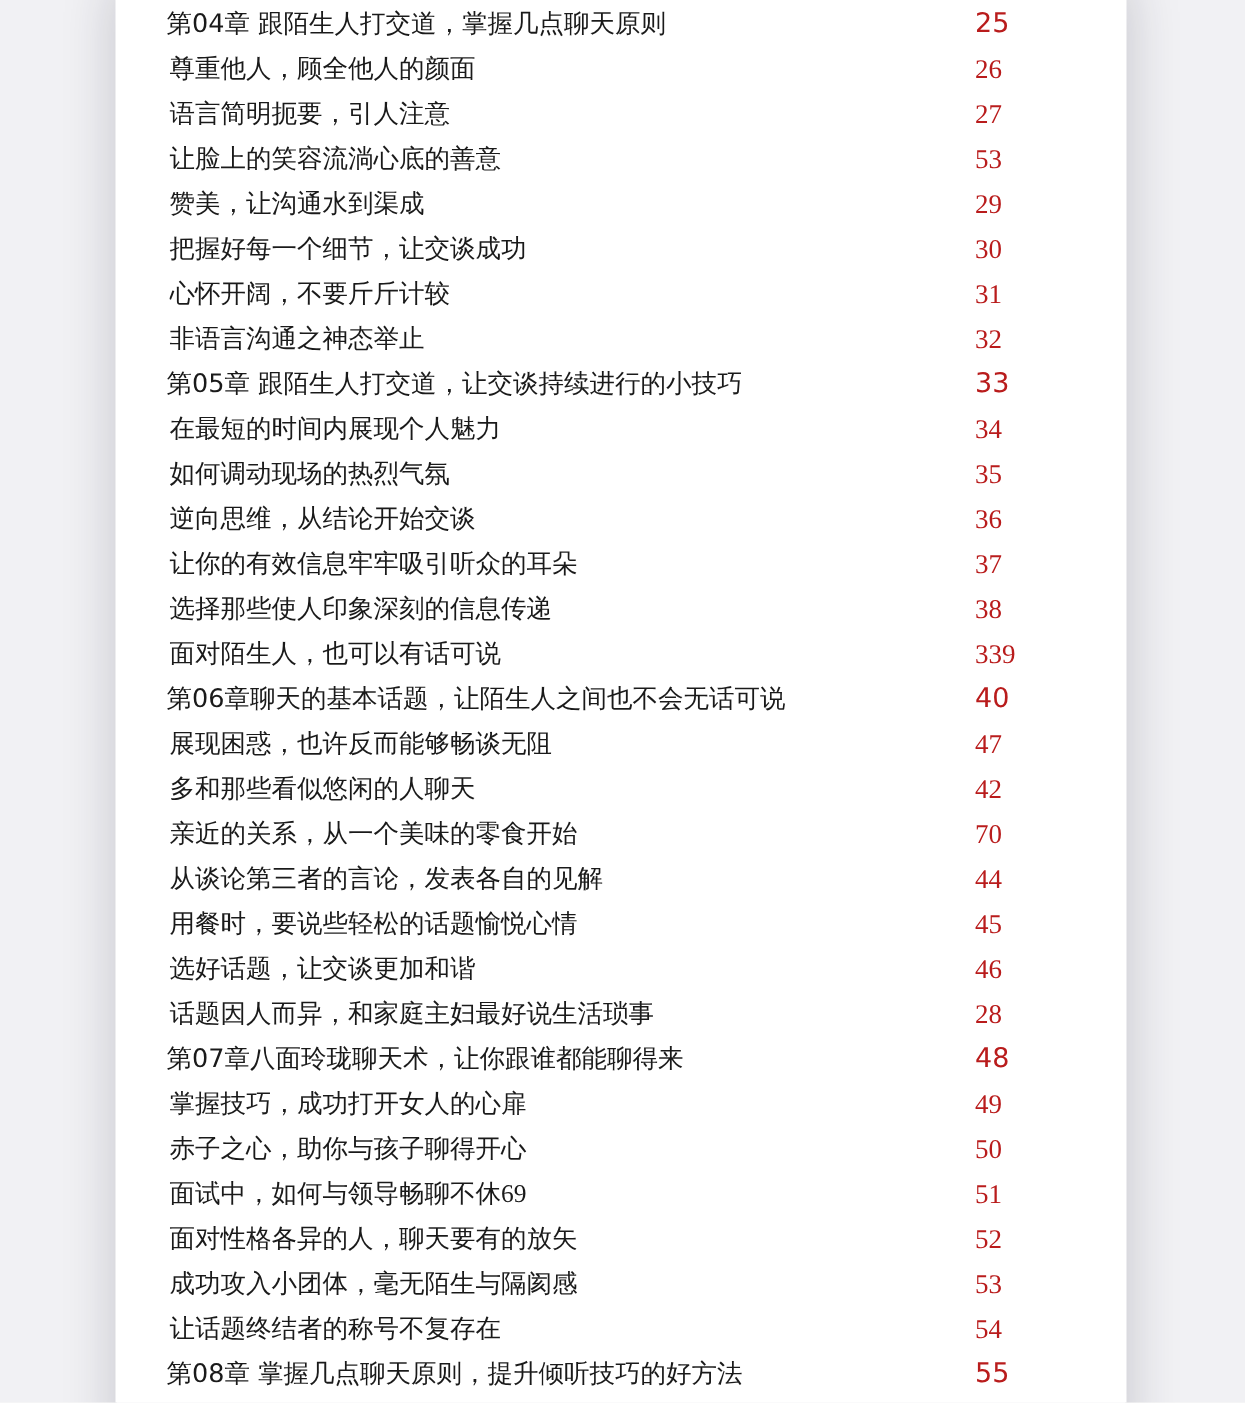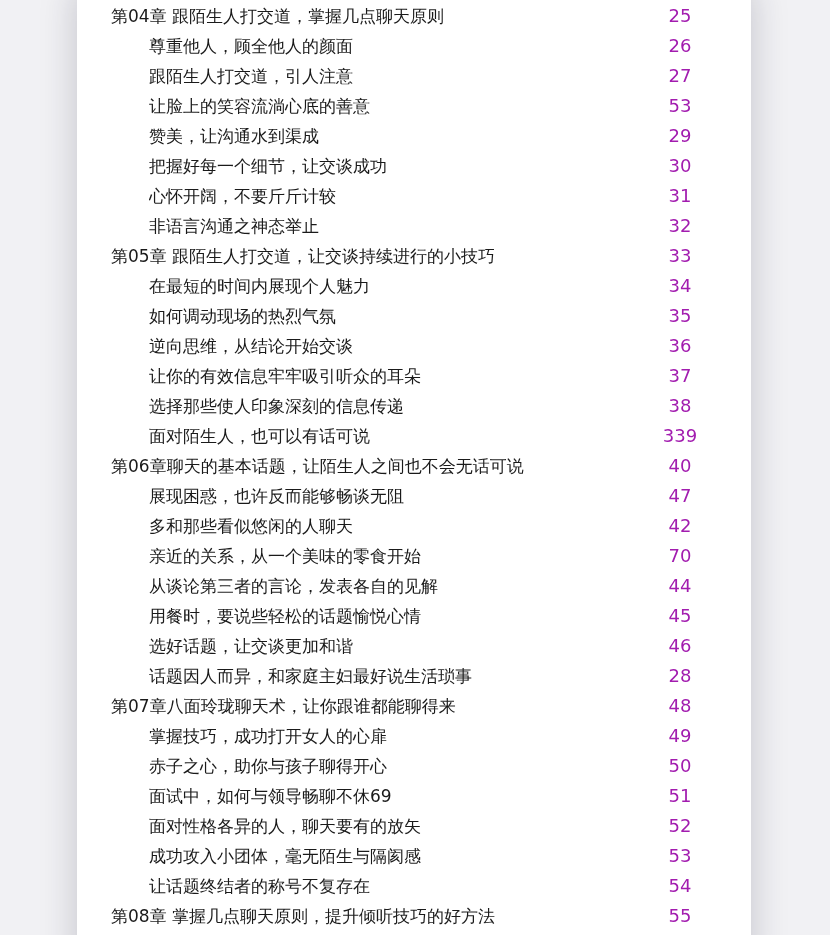--- a/index.html
+++ b/index.html
@@ -34,54 +34,53 @@
   }
   .toc-row {
     height: 30px;
     display: flex;
     align-items: center;
     justify-content: space-between;
     cursor: pointer;
     color: #1a1a1a;
   }
   .toc-row.chapter { padding-left: 34px; }
-  .toc-row.sub     { padding-left: 72px; }
+  .toc-row.sub     { padding-left: 36px; font-family: Liberation Serif, serif; }
   .toc-row { padding-right: 41px; }
   .toc-title {
     font-size: 17px;
     line-height: 30px;
     white-space: nowrap;
     overflow: hidden;
     color: #1a1a1a;
   }
   .toc-page {
     flex: none;
     width: 60px;
-    text-align: center;
     font-size: 18px;
     line-height: 30px;
-    color: #a21caf;
+    color: #b91c1c;
   }
 </style>
 </head>
 <body>
 
 <div class="viewport">
   <div class="toc-card">
     <div class="toc-list" id="toc-list">
         <div class="toc-row chapter">
           <span class="toc-title">第04章 跟陌生人打交道，掌握几点聊天原则</span>
           <span class="toc-page">25</span>
         </div>
         <div class="toc-row sub">
           <span class="toc-title">尊重他人，顾全他人的颜面</span>
           <span class="toc-page">26</span>
         </div>
         <div class="toc-row sub">
-          <span class="toc-title">跟陌生人打交道，引人注意</span>
+          <span class="toc-title">语言简明扼要，引人注意</span>
           <span class="toc-page">27</span>
         </div>
         <div class="toc-row sub">
           <span class="toc-title">让脸上的笑容流淌心底的善意</span>
           <span class="toc-page">53</span>
         </div>
         <div class="toc-row sub">
           <span class="toc-title">赞美，让沟通水到渠成</span>
           <span class="toc-page">29</span>
         </div>

